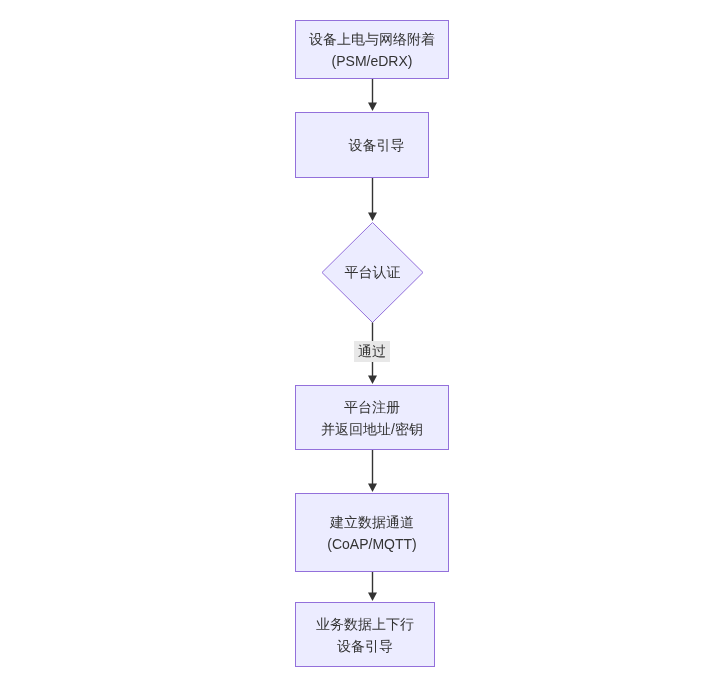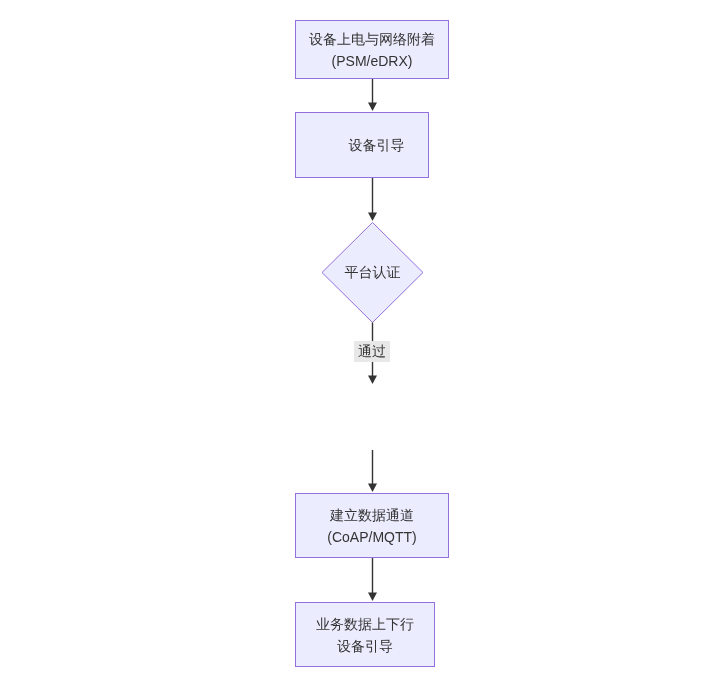--- a/index.html
+++ b/index.html
@@ -87,22 +87,26 @@
   </div>
 
   <div class="node" style="left:295px; top:112px; width:134px; height:66px;padding-left:29px;">
     <div class="node-line">设备引导</div>
   </div>
 
   <div class="diamond-text" style="left:302.5px; top:261px;">平台认证</div>
 
   <div class="edge-label" style="left:372px; top:341px;">通过</div>
 
+  <div class="node" style="left:295px; top:385px; width:154px; height:65px;">
+    <div class="node-line">平台注册</div>
+    <div class="node-line">并返回地址/密钥</div>
+  </div>
 
-  <div class="node" style="left:295px; top:493px; width:154px; height:65px;">
+  <div class="node" style="left:295px; top:493px; width:154px; height:79px;">
     <div class="node-line">建立数据通道</div>
     <div class="node-line">(CoAP/MQTT)</div>
   </div>
 
   <div class="node" style="left:295px; top:602px; width:140px; height:65px;">
     <div class="node-line">业务数据上下行</div>
     <div class="node-line">设备引导</div>
   </div>
 
 </div>

